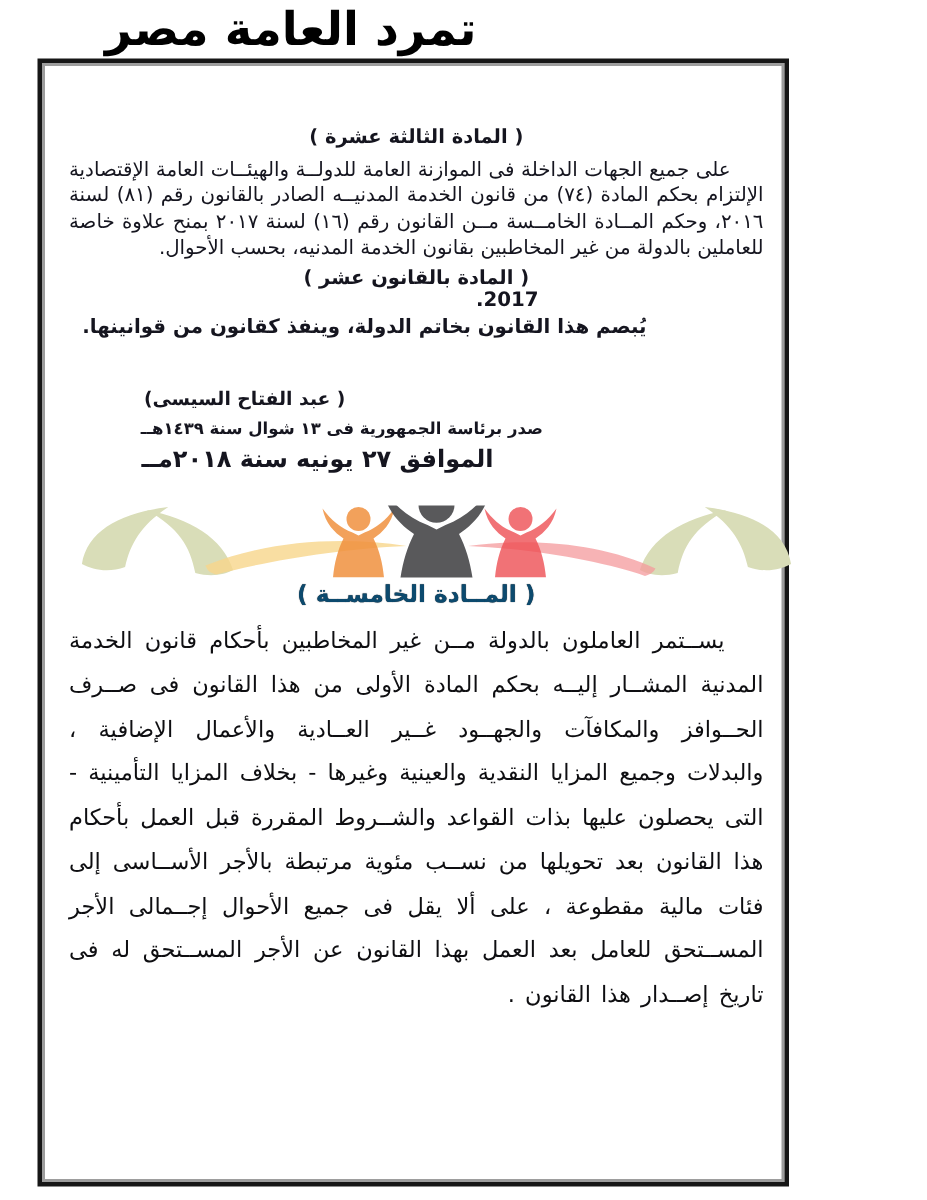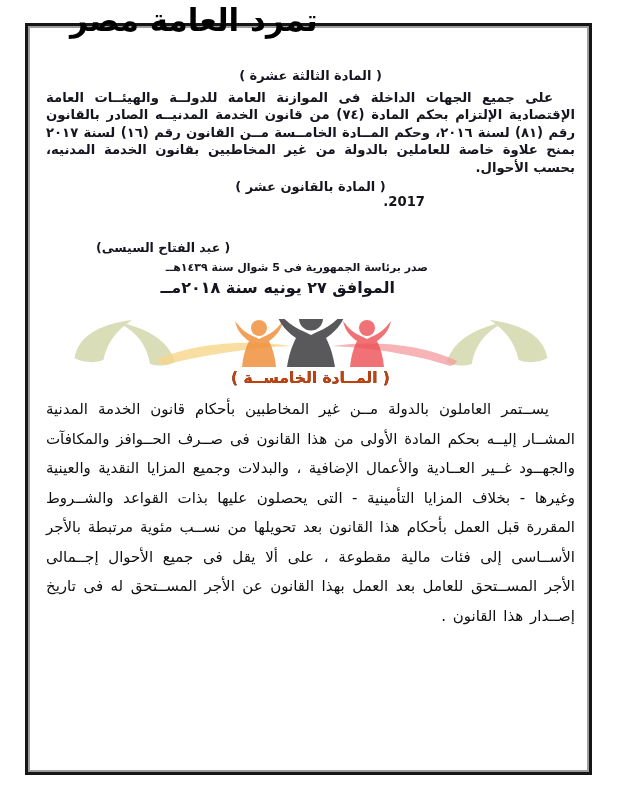--- a/index.html
+++ b/index.html
@@ -2,51 +2,51 @@
 <html lang="ar"><head>
 <meta charset="utf-8">
 <style>
   html,body{margin:0;padding:0;background:#ffffff;}
   body{width:618px;height:800px;position:relative;overflow:hidden;
        font-family:"DejaVu Sans",sans-serif;}
 
   .doc-title{position:absolute;left:70px;top:2px;z-index:5;direction:rtl;
              font-size:31px;font-weight:bold;color:#000;line-height:1.2;white-space:nowrap;}
 
-  .frame{position:absolute;left:25px;top:23px;width:567px;height:752px;
+  .frame{position:absolute;left:25px;top:39px;width:501px;height:752px;
          box-sizing:border-box;border:3px solid #161616;
          box-shadow:inset 0 0 0 2px #9d9d9d;background:transparent;}
 
   .content{position:absolute;inset:2px;padding:40px 12px 0 16px;box-sizing:border-box;}
 
   .h13,.h14{font-size:13px;font-weight:bold;text-align:center;direction:rtl;color:#15151f;}
   .h13{margin-bottom:6px;}
   .h14{margin-top:3px;}
 
-  .p13{margin-top:4px;font-size:13.2px;font-weight:bold;line-height:17.4px;
+  .p13{margin-top:4px;font-size:13.2px;font-weight:normal;line-height:17.4px;
        text-align:justify;text-indent:22px;direction:rtl;color:#15151f;}
 
   .publish{margin-top:2px;font-size:13.2px;font-weight:bold;line-height:17.4px;
            text-align:justify;text-align-last:justify;text-indent:24px;direction:rtl;color:#15151f;}
   .yearline{font-size:13.2px;font-weight:bold;line-height:15px;text-align:right;
             padding-right:150px;direction:rtl;color:#15151f;}
   .sealline{margin-top:2px;font-size:13.2px;font-weight:bold;line-height:17px;
             text-align:right;padding-right:78px;direction:rtl;color:#15151f;}
 
   .sig{margin-top:31px;font-size:12.5px;font-weight:bold;text-align:left;
        padding-left:50px;direction:rtl;color:#15151f;}
   .date1{margin-top:6px;font-size:11px;font-weight:bold;text-align:right;
          padding-right:147px;direction:rtl;color:#15151f;}
   .date2{margin-top:4px;font-size:16px;font-weight:bold;text-align:right;
          padding-right:180px;direction:rtl;color:#15151f;}
 
   .watermark{display:block;margin:22px auto 0 auto;}
 
   .h5{margin-top:2px;font-size:15.5px;font-weight:bold;text-align:center;direction:rtl;
-      color:#c2410c;text-shadow:0 0 0.6px #17171c;}
+      color:#0c4a6e;text-shadow:0 0 0.6px #17171c;}
 
   .p5{margin-top:8px;font-size:15px;font-weight:normal;line-height:29.5px;
       text-align:justify;text-indent:26px;word-spacing:2px;direction:rtl;color:#0e0e11;}
 </style>
 </head>
 <body>
 
 <div class="doc-title">تمرد العامة مصر</div>
 
 <div class="frame">
@@ -54,24 +54,25 @@
 
     <div class="h13">( المادة الثالثة عشرة )</div>
 
     <div class="p13">على جميع الجهات الداخلة فى الموازنة العامة للدولــة والهيئــات العامة الإقتصادية الإلتزام بحكم المادة (٧٤) من قانون الخدمة المدنيــه الصادر بالقانون رقم (٨١) لسنة ٢٠١٦، وحكم المــادة الخامــسة مــن القانون رقم (١٦) لسنة ٢٠١٧ بمنح علاوة خاصة للعاملين بالدولة من غير المخاطبين بقانون الخدمة المدنيه، بحسب الأحوال.</div>
 
     <div class="h14">( المادة بالقانون عشر )</div>
 
 
     <div class="yearline">2017.</div>
 
+    <div class="sealline">يُبصم هذا القانون بخاتم الدولة، وينفذ كقانون من قوانينها.</div>
 
     <div class="sig">( عبد الفتاح السيسى)</div>
 
-    <div class="date1">صدر برئاسة الجمهورية فى 5 شوال سنة ١٤٣٩هــ</div>
+    <div class="date1">صدر برئاسة الجمهورية فى ١٣ شوال سنة ١٤٣٩هــ</div>
 
     <div class="date2">الموافق ٢٧ يونيه سنة ٢٠١٨مــ</div>
 
     <svg class="watermark" width="490" height="48" viewBox="0 0 490 48" xmlns="http://www.w3.org/2000/svg">
 
       <g transform="translate(5,1) scale(1.8,1.0)">
         <path d="M2,38 C4,16 16,4 34,0 C24,12 20,24 18,40 C12,44 6,42 2,38 Z" fill="#d9ddb8"></path>
         <path d="M58,42 C54,20 42,8 26,2 C38,14 42,26 44,44 C50,47 55,45 58,42 Z" fill="#d9ddb8"></path>
       </g>
 

